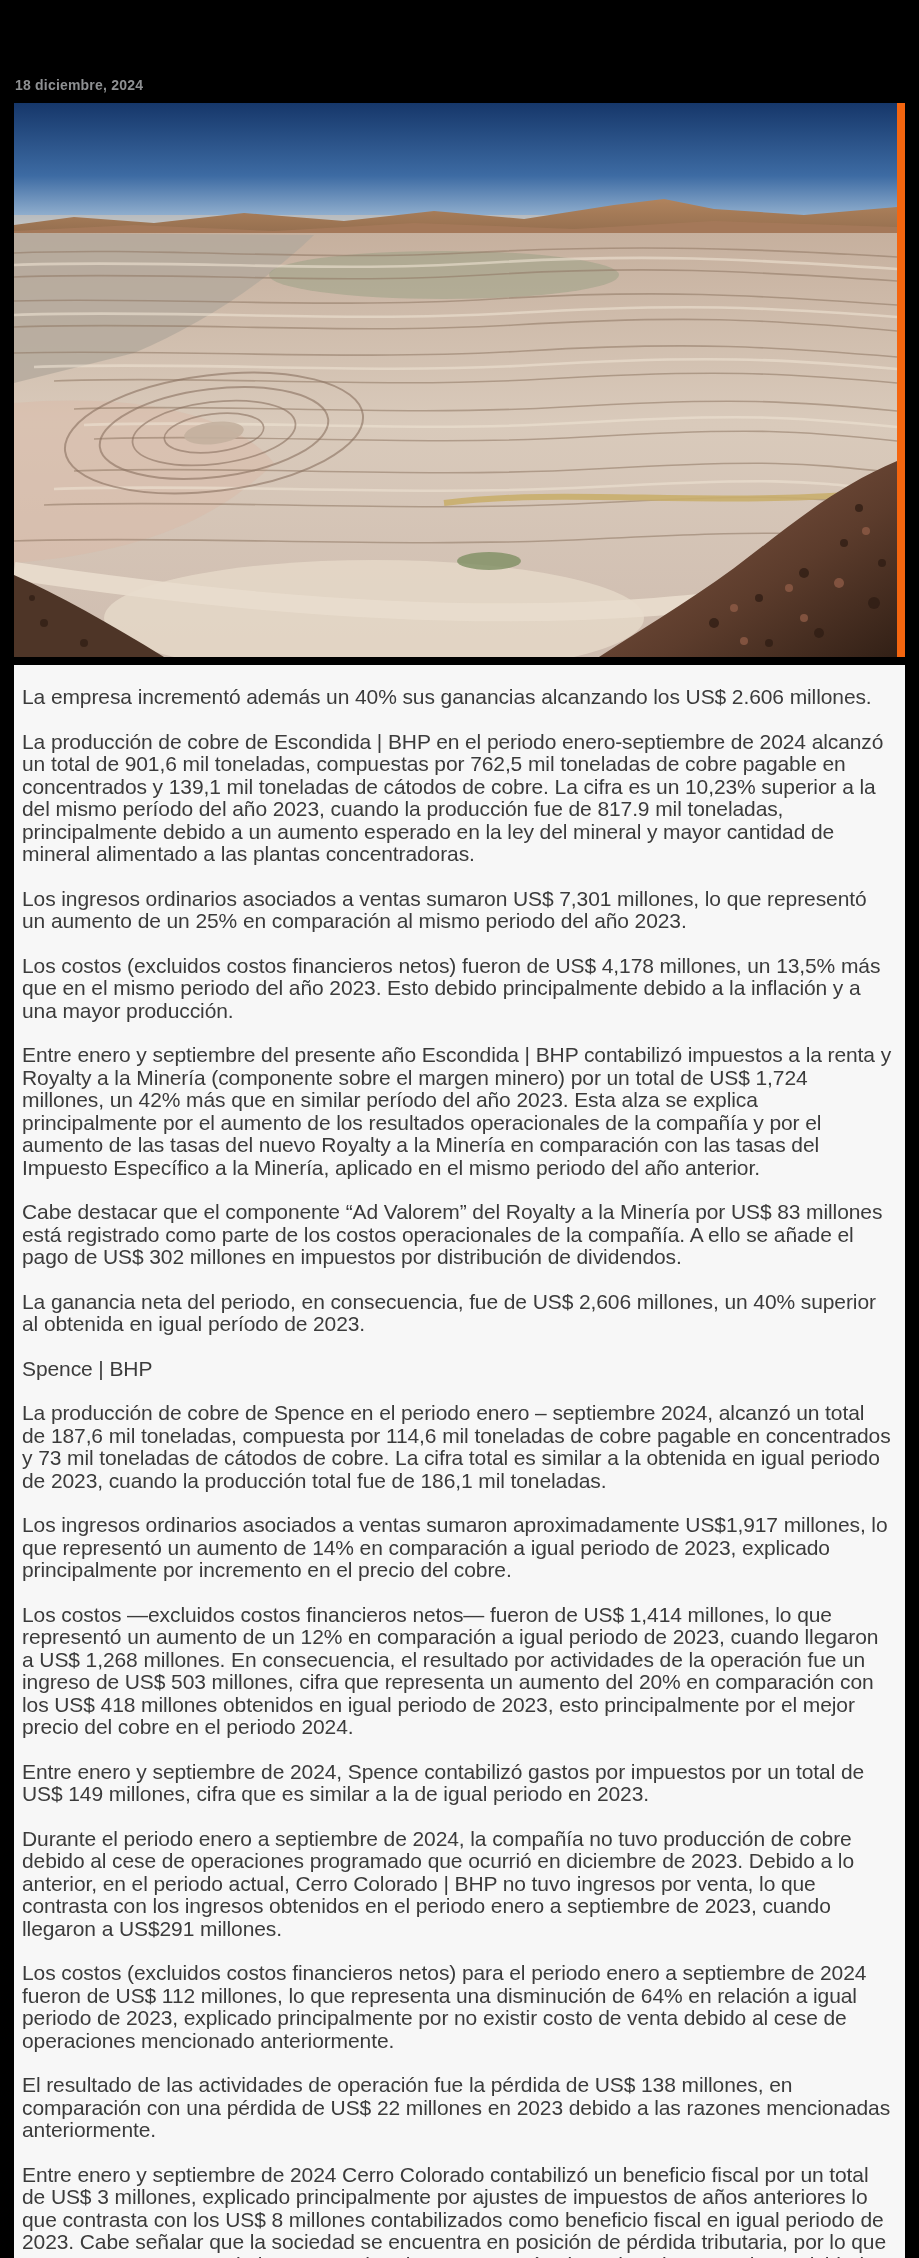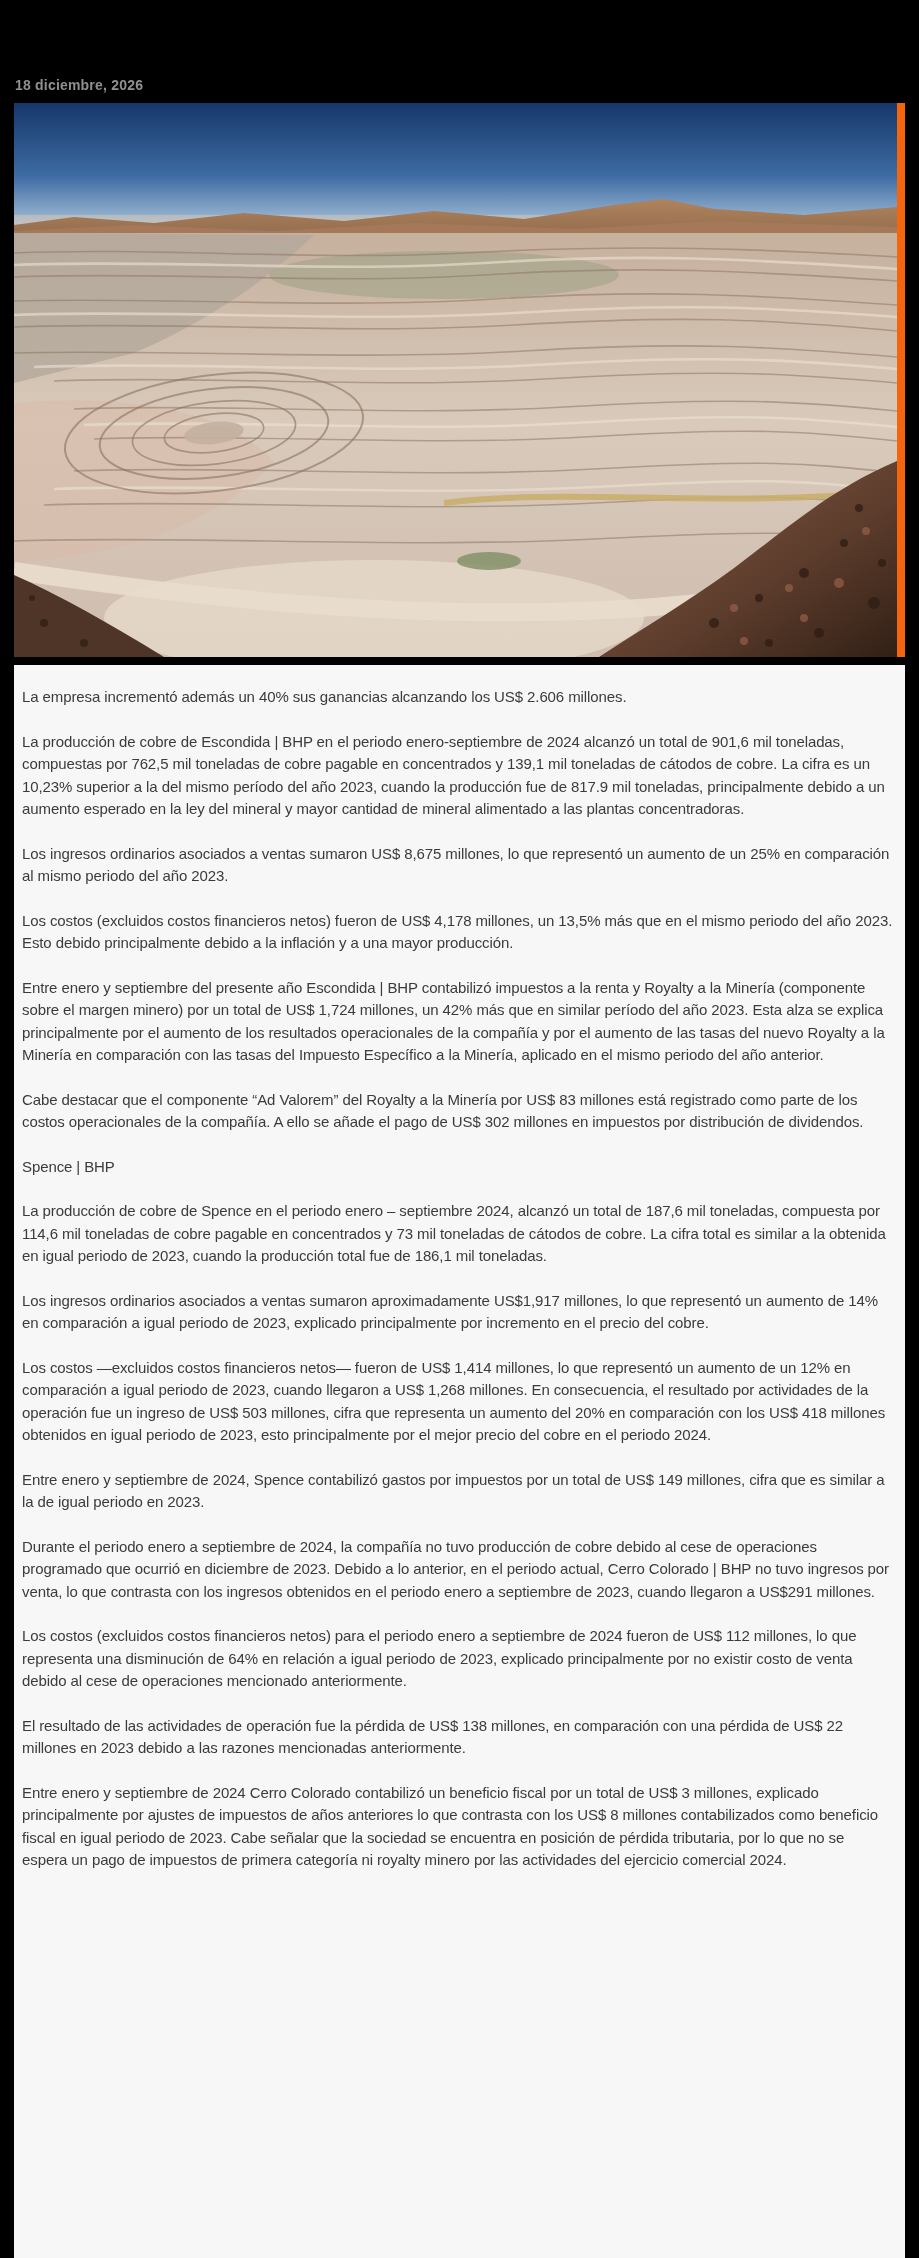--- a/index.html
+++ b/index.html
@@ -46,33 +46,33 @@
     left: 14px;
     top: 665px;
     width: 891px;
     height: 1593px;
     background: #f7f7f7;
     box-sizing: border-box;
     padding: 21px 12px 0 8px;
   }
   .article-card p {
     margin: 0 0 22px 0;
-    font-size: 15px;
+    font-size: 21px;
     line-height: 22.5px;
     letter-spacing: -0.1px;
     color: #3b3b3b;
     font-weight: 400;
   }
 </style>
 </head>
 <body>
 
 <div>
 
-  <div class="publish-date">18 diciembre, 2026</div>
+  <div class="publish-date">18 diciembre, 2024</div>
 
   <div class="hero">
     <svg viewBox="0 0 883 554" preserveAspectRatio="none" xmlns="http://www.w3.org/2000/svg">
       <defs>
         <linearGradient id="sky" x1="0" y1="0" x2="0" y2="1">
           <stop offset="0" stop-color="#16376a"></stop>
           <stop offset="0.55" stop-color="#3d6ba3"></stop>
           <stop offset="1" stop-color="#b9cfe2"></stop>
         </linearGradient>
         <linearGradient id="pit" x1="0" y1="0" x2="0" y2="1">
@@ -170,24 +170,25 @@
           <circle cx="70" cy="540" r="4"></circle>
           <circle cx="18" cy="495" r="3"></circle>
       </g>
     </svg>
     <div class="accent-bar"></div>
   </div>
 
   <div class="article-card">
     <p>La empresa incrementó además un 40% sus ganancias alcanzando los US$ 2.606 millones.</p>
     <p>La producción de cobre de Escondida | BHP en el periodo enero-septiembre de 2024 alcanzó un total de 901,6 mil toneladas, compuestas por 762,5 mil toneladas de cobre pagable en concentrados y 139,1 mil toneladas de cátodos de cobre. La cifra es un 10,23% superior a la del mismo período del año 2023, cuando la producción fue de 817.9 mil toneladas, principalmente debido a un aumento esperado en la ley del mineral y mayor cantidad de mineral alimentado a las plantas concentradoras.</p>
-    <p>Los ingresos ordinarios asociados a ventas sumaron US$ 8,675 millones, lo que representó un aumento de un 25% en comparación al mismo periodo del año 2023.</p>
+    <p>Los ingresos ordinarios asociados a ventas sumaron US$ 7,301 millones, lo que representó un aumento de un 25% en comparación al mismo periodo del año 2023.</p>
     <p>Los costos (excluidos costos financieros netos) fueron de US$ 4,178 millones, un 13,5% más que en el mismo periodo del año 2023. Esto debido principalmente debido a la inflación y a una mayor producción.</p>
     <p>Entre enero y septiembre del presente año Escondida | BHP contabilizó impuestos a la renta y Royalty a la Minería (componente sobre el margen minero) por un total de US$ 1,724 millones, un 42% más que en similar período del año 2023. Esta alza se explica principalmente por el aumento de los resultados operacionales de la compañía y por el aumento de las tasas del nuevo Royalty a la Minería en comparación con las tasas del Impuesto Específico a la Minería, aplicado en el mismo periodo del año anterior.</p>
     <p>Cabe destacar que el componente “Ad Valorem” del Royalty a la Minería por US$ 83 millones está registrado como parte de los costos operacionales de la compañía. A ello se añade el pago de US$ 302 millones en impuestos por distribución de dividendos.</p>
+    <p>La ganancia neta del periodo, en consecuencia, fue de US$ 2,606 millones, un 40% superior al obtenida en igual período de 2023.</p>
     <p>Spence | BHP</p>
     <p>La producción de cobre de Spence en el periodo enero – septiembre 2024, alcanzó un total de 187,6 mil toneladas, compuesta por 114,6 mil toneladas de cobre pagable en concentrados y 73 mil toneladas de cátodos de cobre. La cifra total es similar a la obtenida en igual periodo de 2023, cuando la producción total fue de 186,1 mil toneladas.</p>
     <p>Los ingresos ordinarios asociados a ventas sumaron aproximadamente US$1,917 millones, lo que representó un aumento de 14% en comparación a igual periodo de 2023, explicado principalmente por incremento en el precio del cobre.</p>
     <p>Los costos —excluidos costos financieros netos— fueron de US$ 1,414 millones, lo que representó un aumento de un 12% en comparación a igual periodo de 2023, cuando llegaron a US$ 1,268 millones. En consecuencia, el resultado por actividades de la operación fue un ingreso de US$ 503 millones, cifra que representa un aumento del 20% en comparación con los US$ 418 millones obtenidos en igual periodo de 2023, esto principalmente por el mejor precio del cobre en el periodo 2024.</p>
     <p>Entre enero y septiembre de 2024, Spence contabilizó gastos por impuestos por un total de US$ 149 millones, cifra que es similar a la de igual periodo en 2023.</p>
     <p>Durante el periodo enero a septiembre de 2024, la compañía no tuvo producción de cobre debido al cese de operaciones programado que ocurrió en diciembre de 2023. Debido a lo anterior, en el periodo actual, Cerro Colorado | BHP no tuvo ingresos por venta, lo que contrasta con los ingresos obtenidos en el periodo enero a septiembre de 2023, cuando llegaron a US$291 millones.</p>
     <p>Los costos (excluidos costos financieros netos) para el periodo enero a septiembre de 2024 fueron de US$ 112 millones, lo que representa una disminución de 64% en relación a igual periodo de 2023, explicado principalmente por no existir costo de venta debido al cese de operaciones mencionado anteriormente.</p>
     <p>El resultado de las actividades de operación fue la pérdida de US$ 138 millones, en comparación con una pérdida de US$ 22 millones en 2023 debido a las razones mencionadas anteriormente.</p>
     <p>Entre enero y septiembre de 2024 Cerro Colorado contabilizó un beneficio fiscal por un total de US$ 3 millones, explicado principalmente por ajustes de impuestos de años anteriores lo que contrasta con los US$ 8 millones contabilizados como beneficio fiscal en igual periodo de 2023. Cabe señalar que la sociedad se encuentra en posición de pérdida tributaria, por lo que no se espera un pago de impuestos de primera categoría ni royalty minero por las actividades del ejercicio comercial 2024.</p>
   </div>

